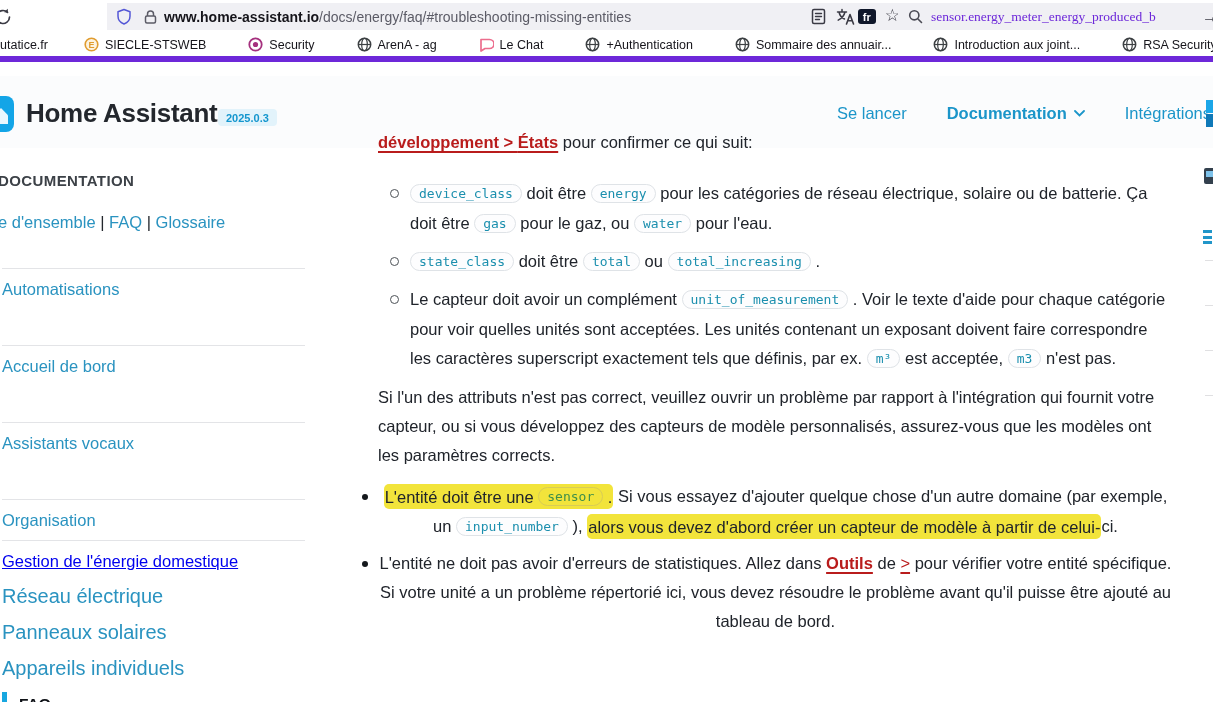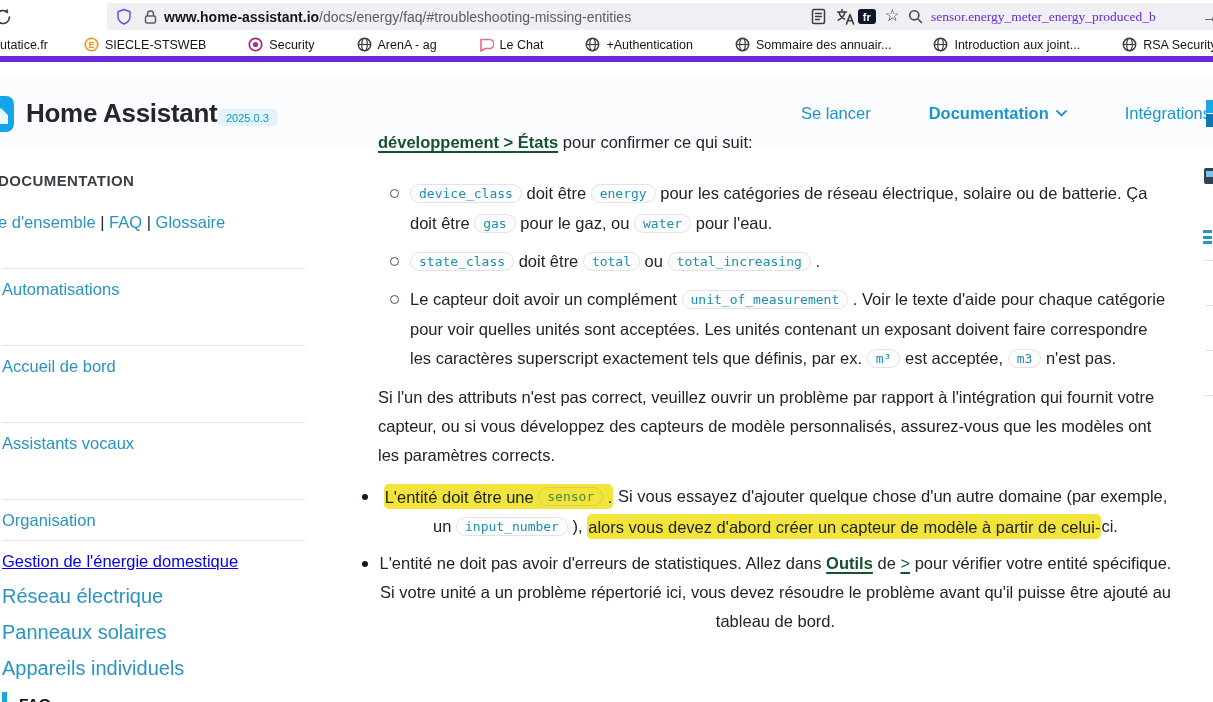--- a/index.html
+++ b/index.html
@@ -34,22 +34,22 @@
 
   
   #site-header { position:absolute; top:76px; left:0; width:1213px; height:72px; background:#fbfcfd; }
   #logo-frag { position:absolute; left:-24px; top:20px; width:38px; height:36px; border-radius:8px;
     background:#13a5e7; }
   #logo-frag:after { content:""; position:absolute; left:18px; top:12px; width:14px; height:16px;
     background:#e8f7fe; border-radius:2px 2px 0 0; clip-path:polygon(50% 0,100% 45%,100% 100%,0 100%,0 45%); }
   #site-title { position:absolute; left:26px; top:22px; font-size:26px; font-weight:700; color:#23272d;
     letter-spacing:-0.3px; }
   #version-badge { position:absolute; left:218px; top:33px; background:#e2f3fb; color:#1496ce;
-    font-size:11px; font-weight:400; padding:2.5px 8px; border-radius:4px; }
-  #site-nav { position:absolute; right:2px; top:28px; display:flex; align-items:center; gap:58px; }
+    font-size:11px; font-weight:700; padding:2.5px 8px; border-radius:4px; }
+  #site-nav { position:absolute; right:2px; top:28px; display:flex; align-items:center; gap:40px; }
   .nav-link { font-size:16.5px; color:#1b95c9; }
   .nav-link.bold { font-weight:700; display:flex; align-items:center; gap:7px; }
   #nav-frag { position:absolute; right:-2px; top:24px; width:9px; height:27px; }
   #nav-frag .t { width:9px; height:13px; background:#1ba6e8; }
   #nav-frag .b { width:9px; height:13px; background:#0f79b8; margin-top:1px; }
 
   
   #sidebar { position:absolute; left:2px; top:172px; width:303px; }
   #sb-heading { font-size:15px; font-weight:700; color:#3c4147; letter-spacing:.4px;
     margin-left:-4px; margin-bottom:24px; }
@@ -59,21 +59,21 @@
   .sb-row a, .sb-sub a { color:#2a93c0; text-decoration:none; }
   .sb-group { border-top:1px solid #e3e4e7; padding:10.5px 0 6px 0; font-size:16.5px; }
   .sb-sub { padding:6.5px 0; font-size:20px; }
   .sb-active { display:flex; align-items:center; margin:5px 0 12px 0; }
   .sb-active .bar { width:5px; height:25px; background:#18a7e0; margin-right:12px; }
   .sb-active .lbl { font-size:15.5px; font-weight:700; color:#0e1116; }
 
   
   #content { position:absolute; left:378px; top:128px; width:795px; font-size:16.5px;
     line-height:29px; color:#20242b; }
-  .link { color:#14532d; text-decoration:underline; text-underline-offset:3px;
+  .link { color:#b91c1c; text-decoration:underline; text-underline-offset:3px;
     text-decoration-thickness:2px; }
   .link.bold { font-weight:700; }
   code.pill { font-family:"DejaVu Sans Mono","Liberation Mono",monospace; font-size:13px;
     color:#1b8fae; background:#fdfdfe; border:1px solid #dfe3e7; border-radius:10px;
     padding:1px 8px; white-space:nowrap; position:relative; top:-1.5px; }
   ul.sub { list-style:none; margin-top:22px; }
   ul.sub > li { position:relative; padding-left:32px; margin-bottom:8px; }
   ul.sub > li:before { content:""; position:absolute; left:12px; top:10px; width:7px; height:7px;
     border:1.6px solid #4d5257; border-radius:50%; }
   #para { margin-top:9px; }

